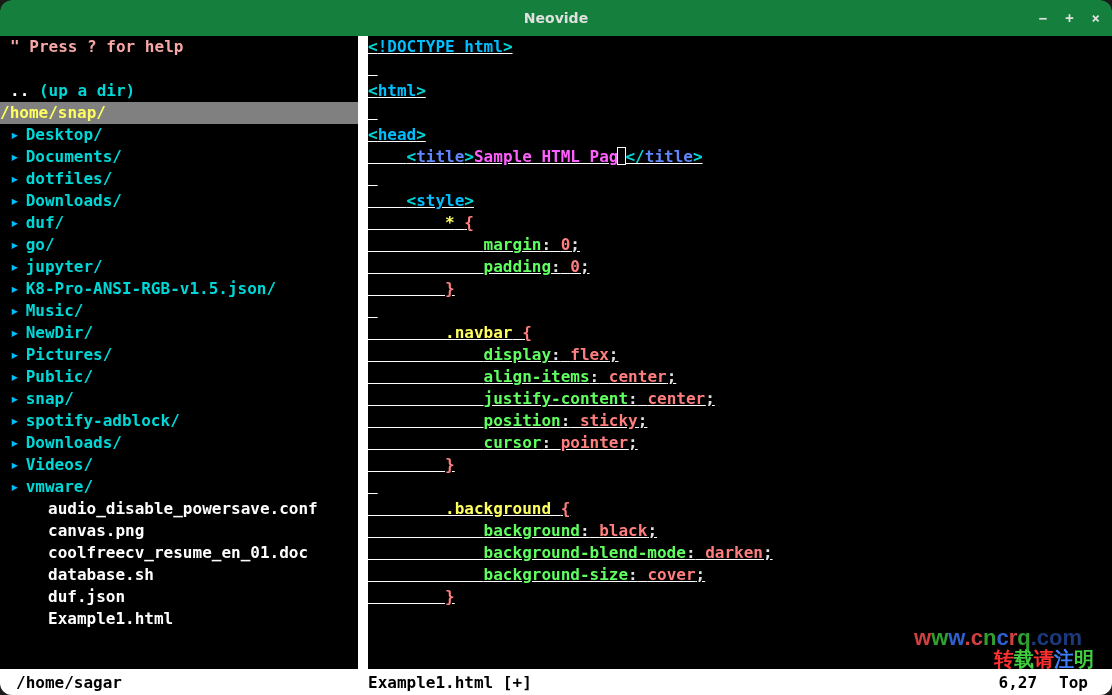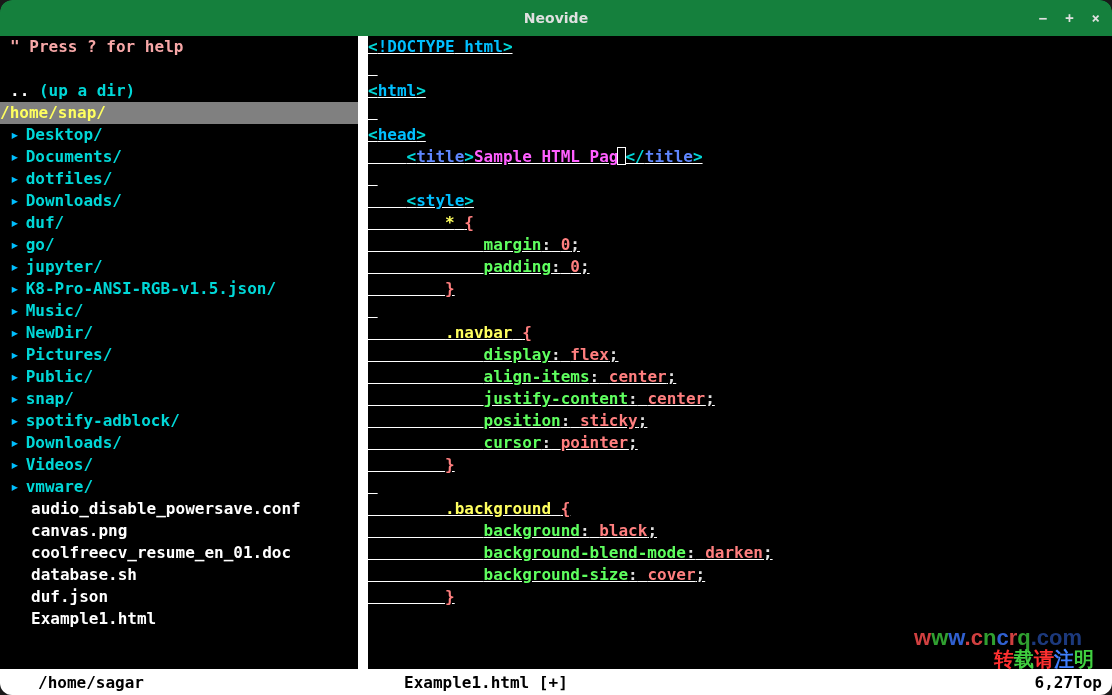--- a/index.html
+++ b/index.html
@@ -70,21 +70,21 @@
 .updir-dots { color: #fff; }
 .updir-label { color: #00d7d7; }
 .path-row {
   background: #808080;
   color: #ffff5f;
 }
 .tree-arrow { color: #00bfff; margin-right: 6px; }
 .dir { color: #00d7d7; }
 .file { color: #fff; }
 .indent { padding-left: 10px; }
-.indent2 { padding-left: 31px; }
+.indent2 { padding-left: 48px; }
 .code-line { white-space: pre; line-height: 22px; height: 22px; text-decoration: underline; }
 .bracket { color: #00d7d7; }
 .tag { color: #00bfff; }
 .tag-title { color: #5f87ff; }
 .string { color: #ff5fff; }
 .selector { color: #ffff5f; }
 .brace { color: #ff7f7f; }
 .prop { color: #5fff5f; }
 .val { color: #ff7f7f; }
 .colon { color: #e0e0e0; }
@@ -103,27 +103,27 @@
   height: 26px;
   background: #ffffff;
   color: #000;
   display: flex;
   align-items: center;
   font-size: 16px;
   font-weight: bold;
 }
 .status-left {
   width: 368px;
-  padding-left: 2px;
-  margin-left: 36px;
+  padding-left: 16px;
 }
 .status-center { flex: 1; }
 .status-right {
-  padding-right: 10px;
-  display: flex;
+  padding-right: 24px;
+  display: flex;
+  gap: 22px;
 }
 .watermark1 {
   position: absolute;
   right: 30px;
   bottom: 44px;
   font-size: 22px;
   font-weight: bold;
   font-family: sans-serif;
   pointer-events: none;
   z-index: 10;

